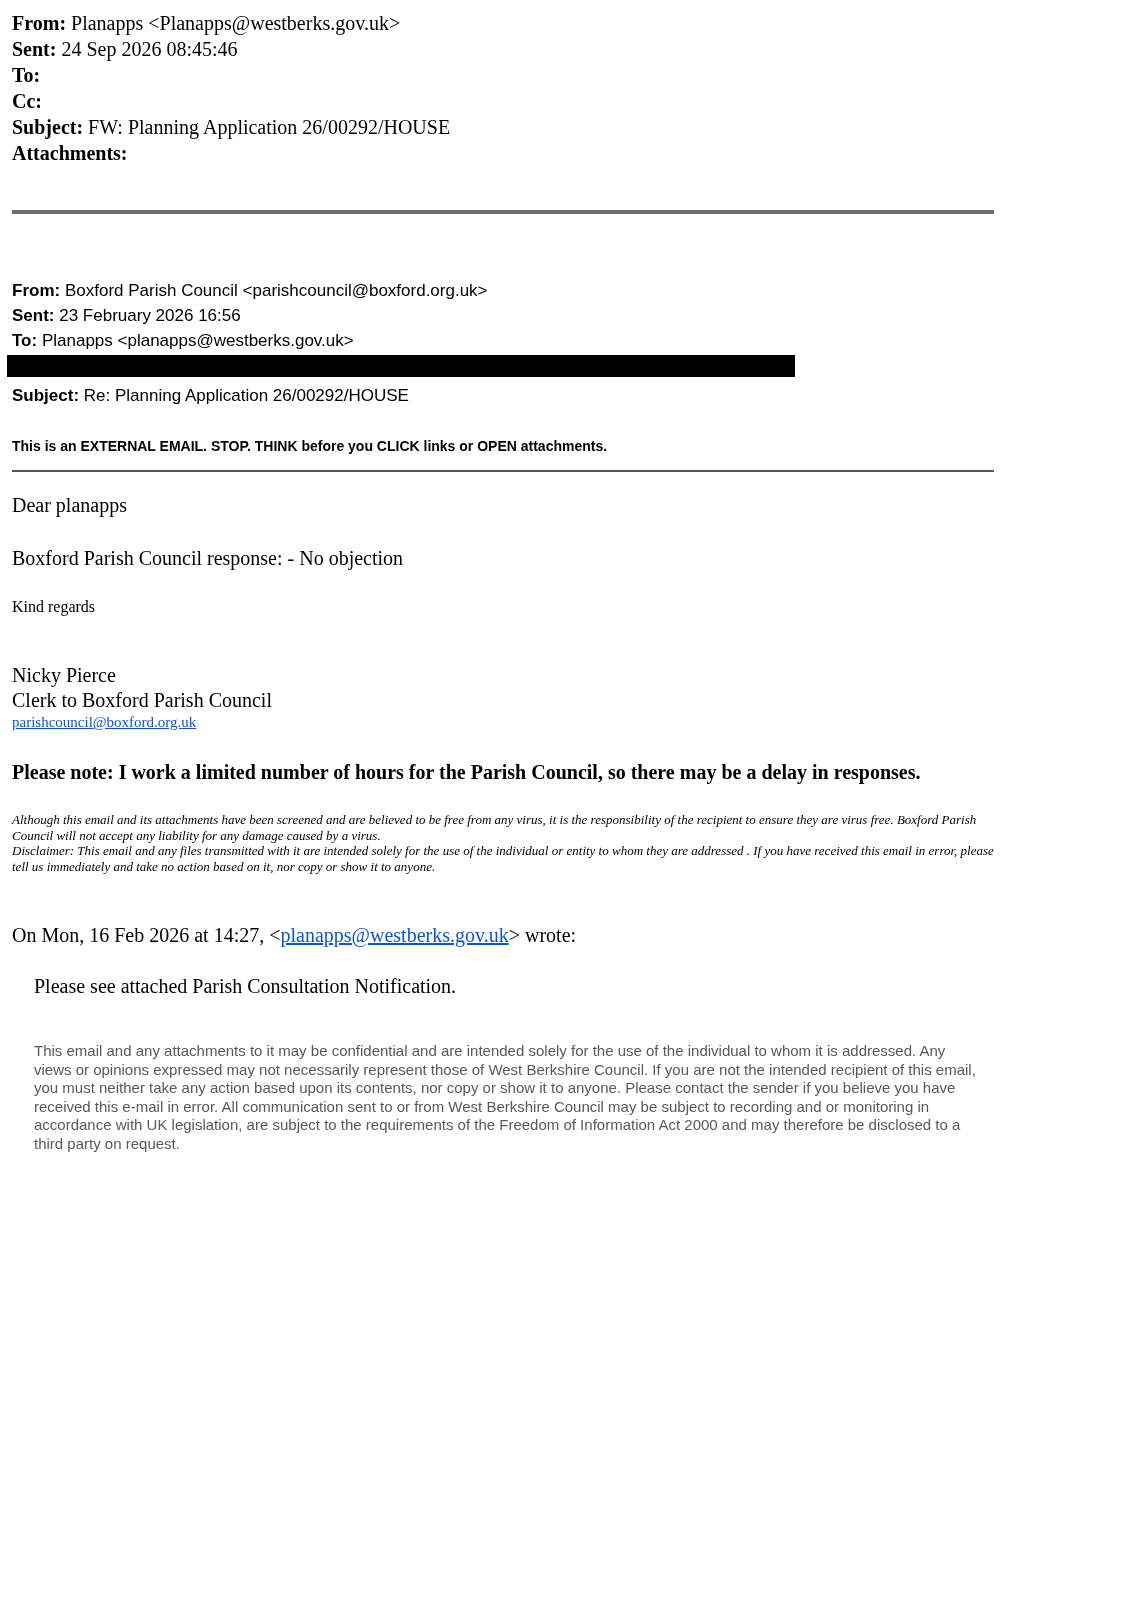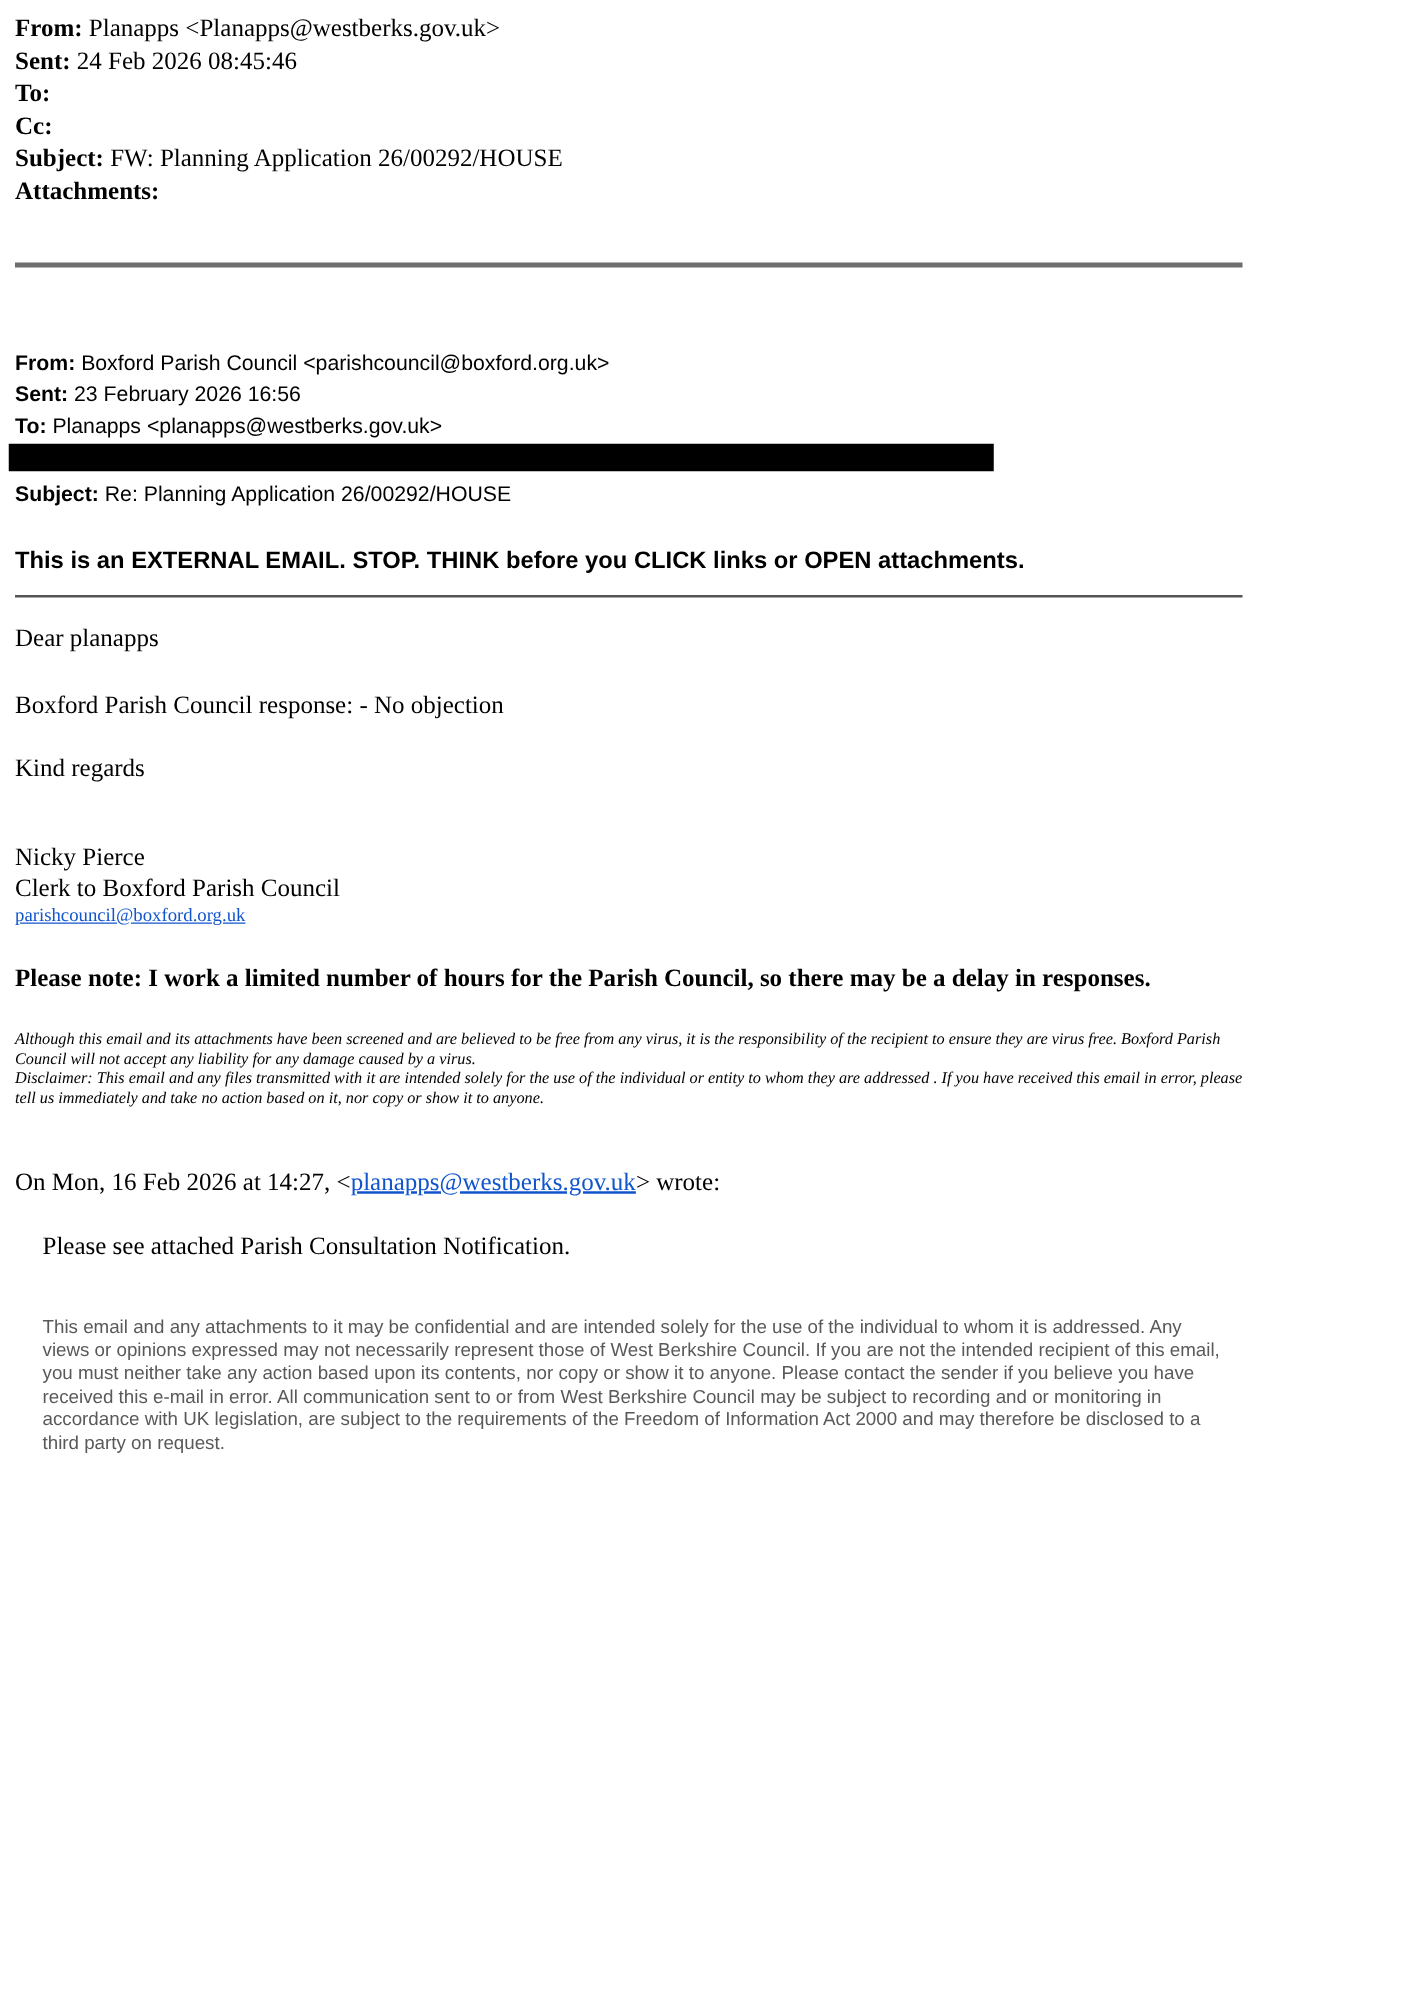--- a/index.html
+++ b/index.html
@@ -43,32 +43,32 @@
     height: 22px;
     background: #000000;
     margin: 2px 0 4px -5px;
   }
   .inner-subject { margin-top: 6px; }
 
   .external-warning {
     margin-top: 30px;
     font-family: "Liberation Sans", sans-serif;
     font-weight: bold;
-    font-size: 19px;
+    font-size: 14px;
   }
   hr.thin {
     border: none;
     border-top: 2px solid #555555;
     margin: 16px 4px 0 0;
   }
 
   
   .greeting        { margin-top: 22px; font-size: 20px; }
   .response        { margin-top: 30px; font-size: 20px; }
-  .regards         { margin-top: 28px; font-size: 20px; }
+  .regards         { margin-top: 28px; font-size: 16px; }
   .sig-name        { margin-top: 48px; font-size: 20px; }
   .sig-role        { font-size: 20px; margin-top: 2px; }
   .sig-email       { margin-top: 2px; font-size: 15px; }
   .sig-email a, .quote-line a {
     color: #1155cc;
     text-decoration: underline;
   }
   .note {
     margin-top: 30px;
     font-size: 20px;
@@ -102,21 +102,21 @@
 </head>
 <body>
 
 <div class="page">
 
   <div class="outer-header">
     <div class="hrow">
       <span class="lbl">From:</span><span>Planapps &lt;Planapps@westberks.gov.uk&gt;</span>
     </div>
     <div class="hrow">
-      <span class="lbl">Sent:</span><span>24 Feb 2026 08:45:46</span>
+      <span class="lbl">Sent:</span><span>24 Sep 2026 08:45:46</span>
     </div>
     <div class="hrow">
       <span class="lbl">To:</span><span></span>
     </div>
     <div class="hrow">
       <span class="lbl">Cc:</span><span></span>
     </div>
     <div class="hrow">
       <span class="lbl">Subject:</span><span>FW: Planning Application 26/00292/HOUSE</span>
     </div>

